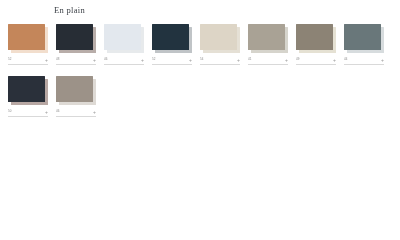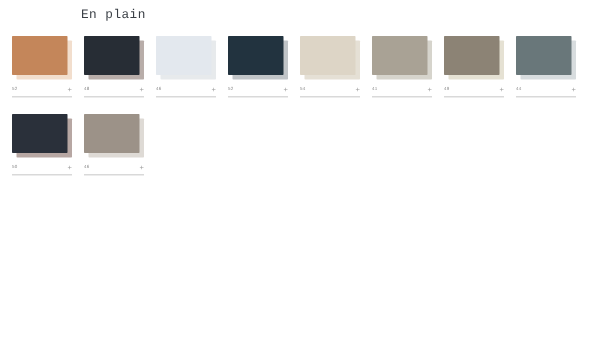--- a/index.html
+++ b/index.html
@@ -18,21 +18,21 @@
     position: relative;
     width: 400px;
     height: 139px;
     background: #ffffff;
   }
 
   #page-title {
     position: absolute;
     left: 54px;
     top: 5px;
-    font-family: Liberation Mono, monospace;
+    font-family: Liberation Serif, serif;
     font-size: 8.5px;
     color: #3a3f45;
     letter-spacing: 0.3px;
     white-space: nowrap;
   }
 
   #swatch-grid {
     position: absolute;
     left: 0;
     top: 24px;

